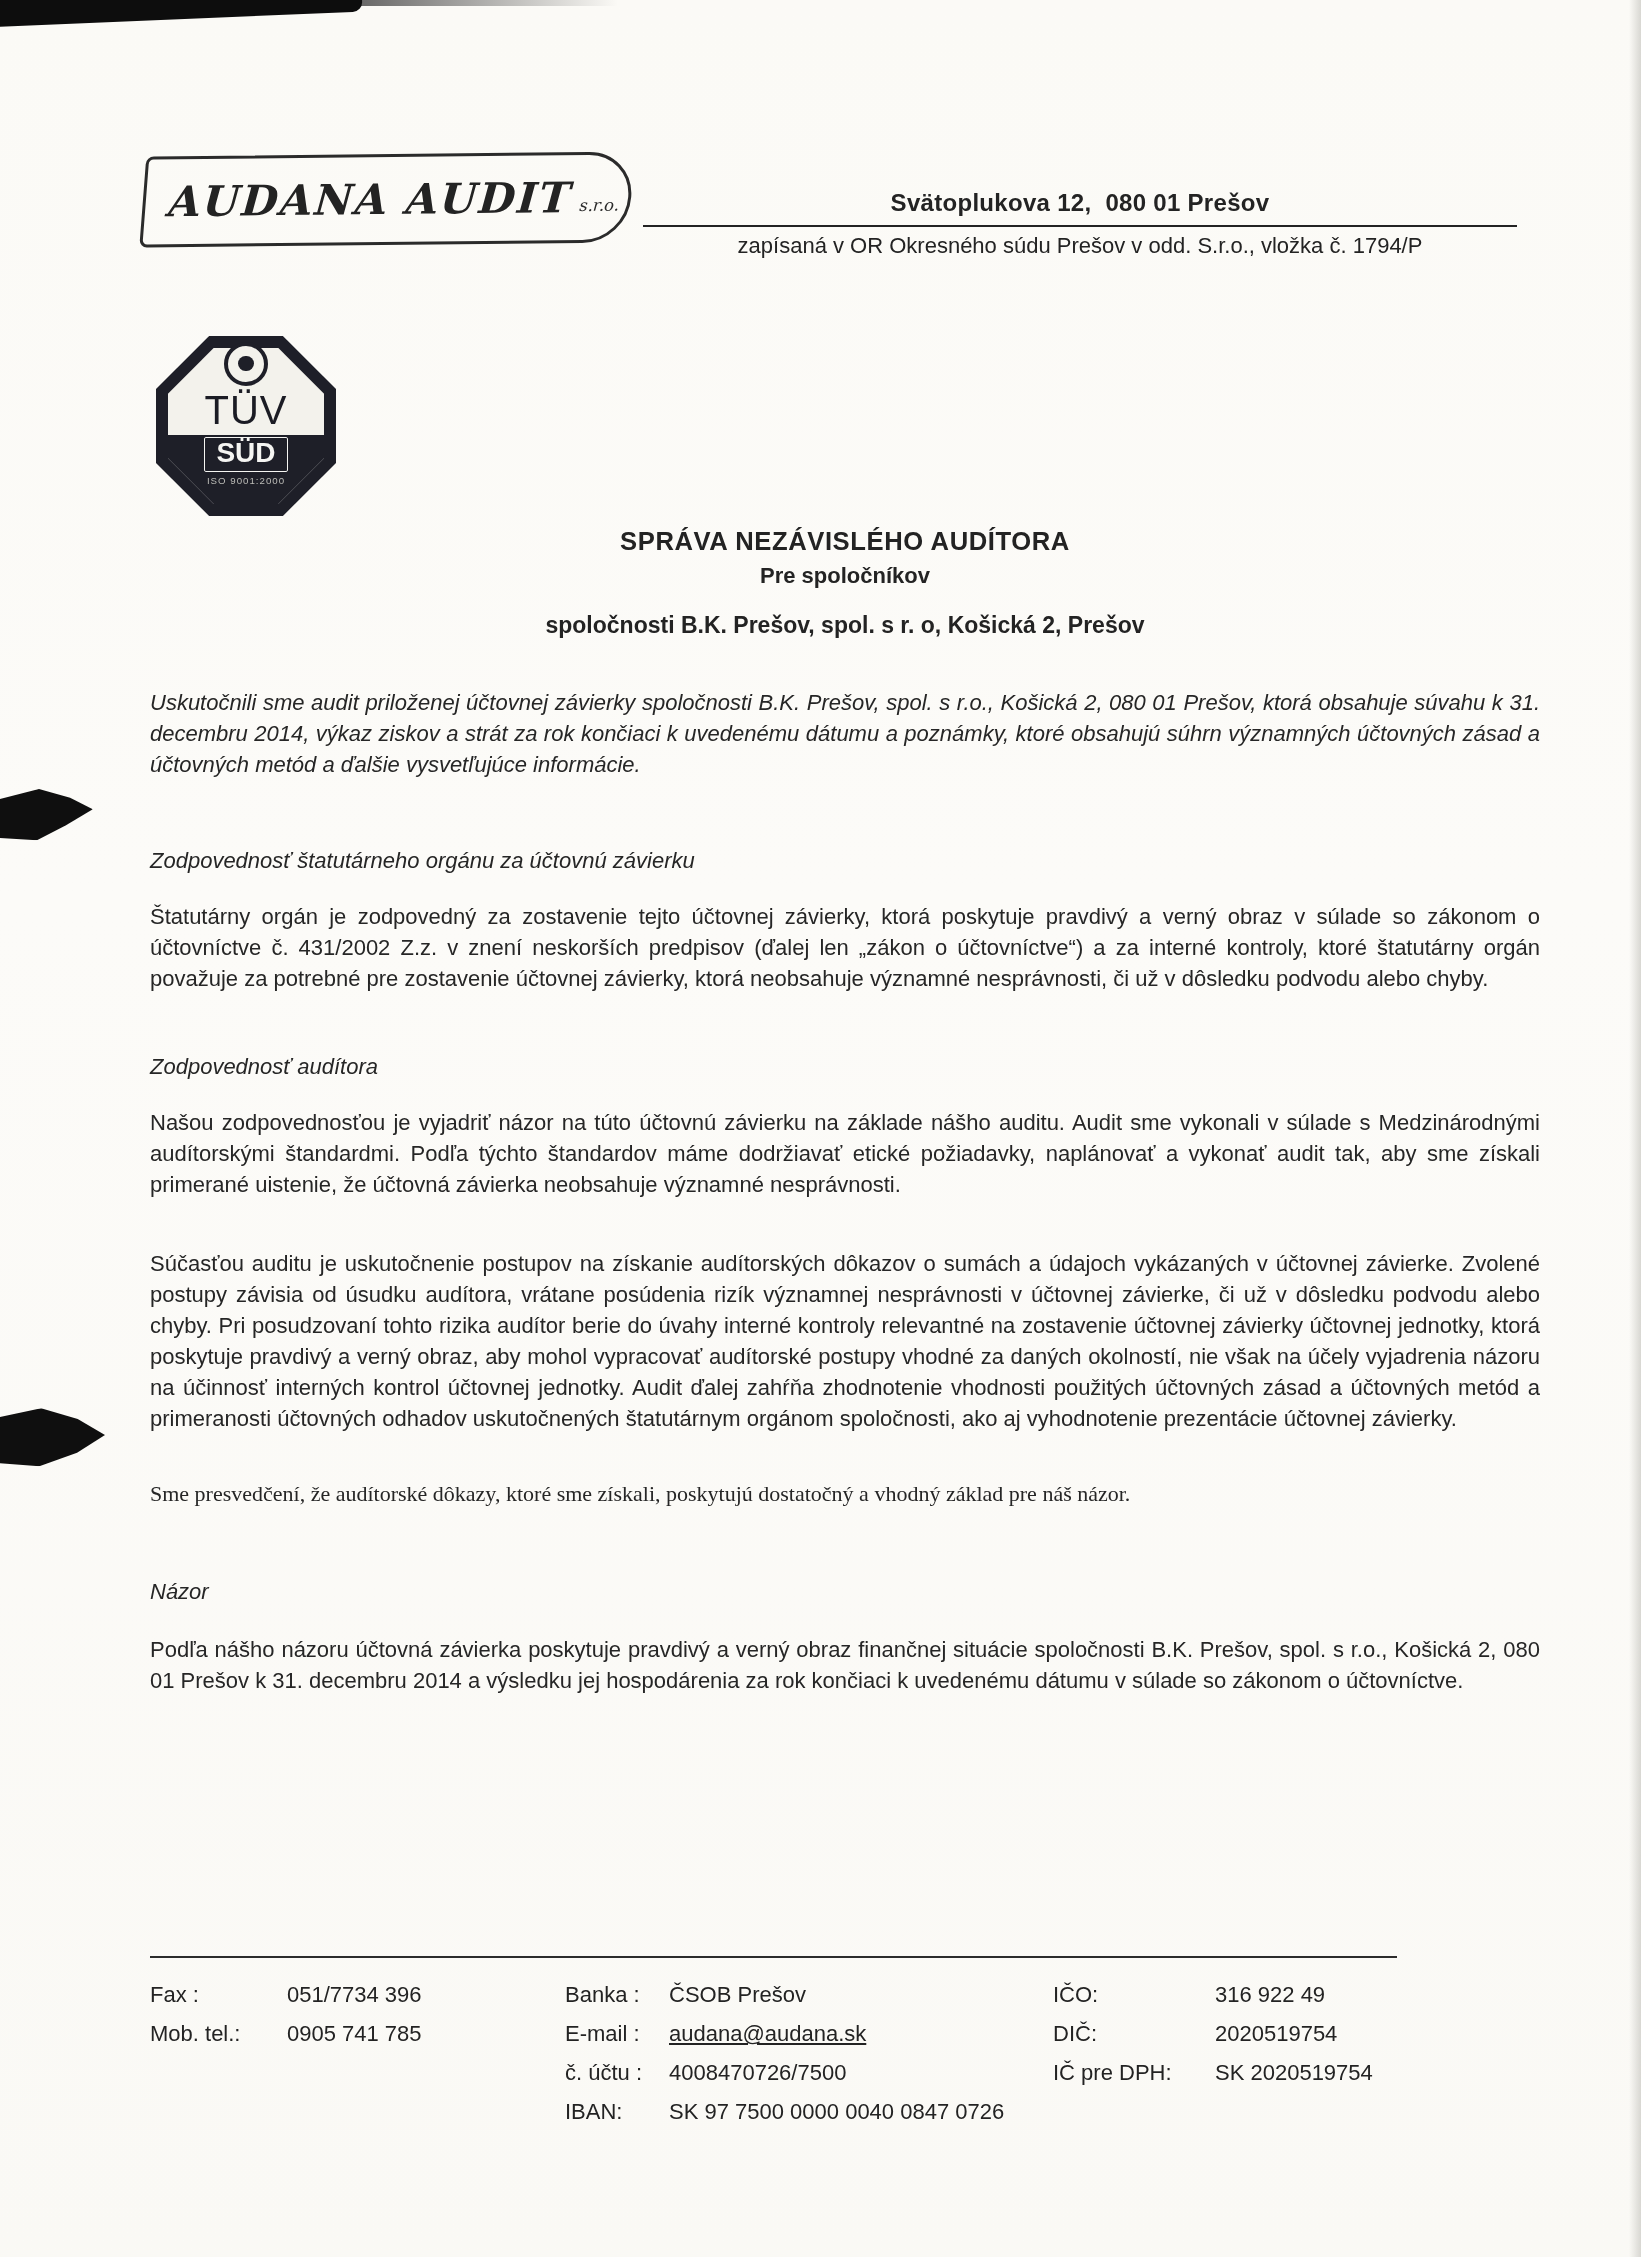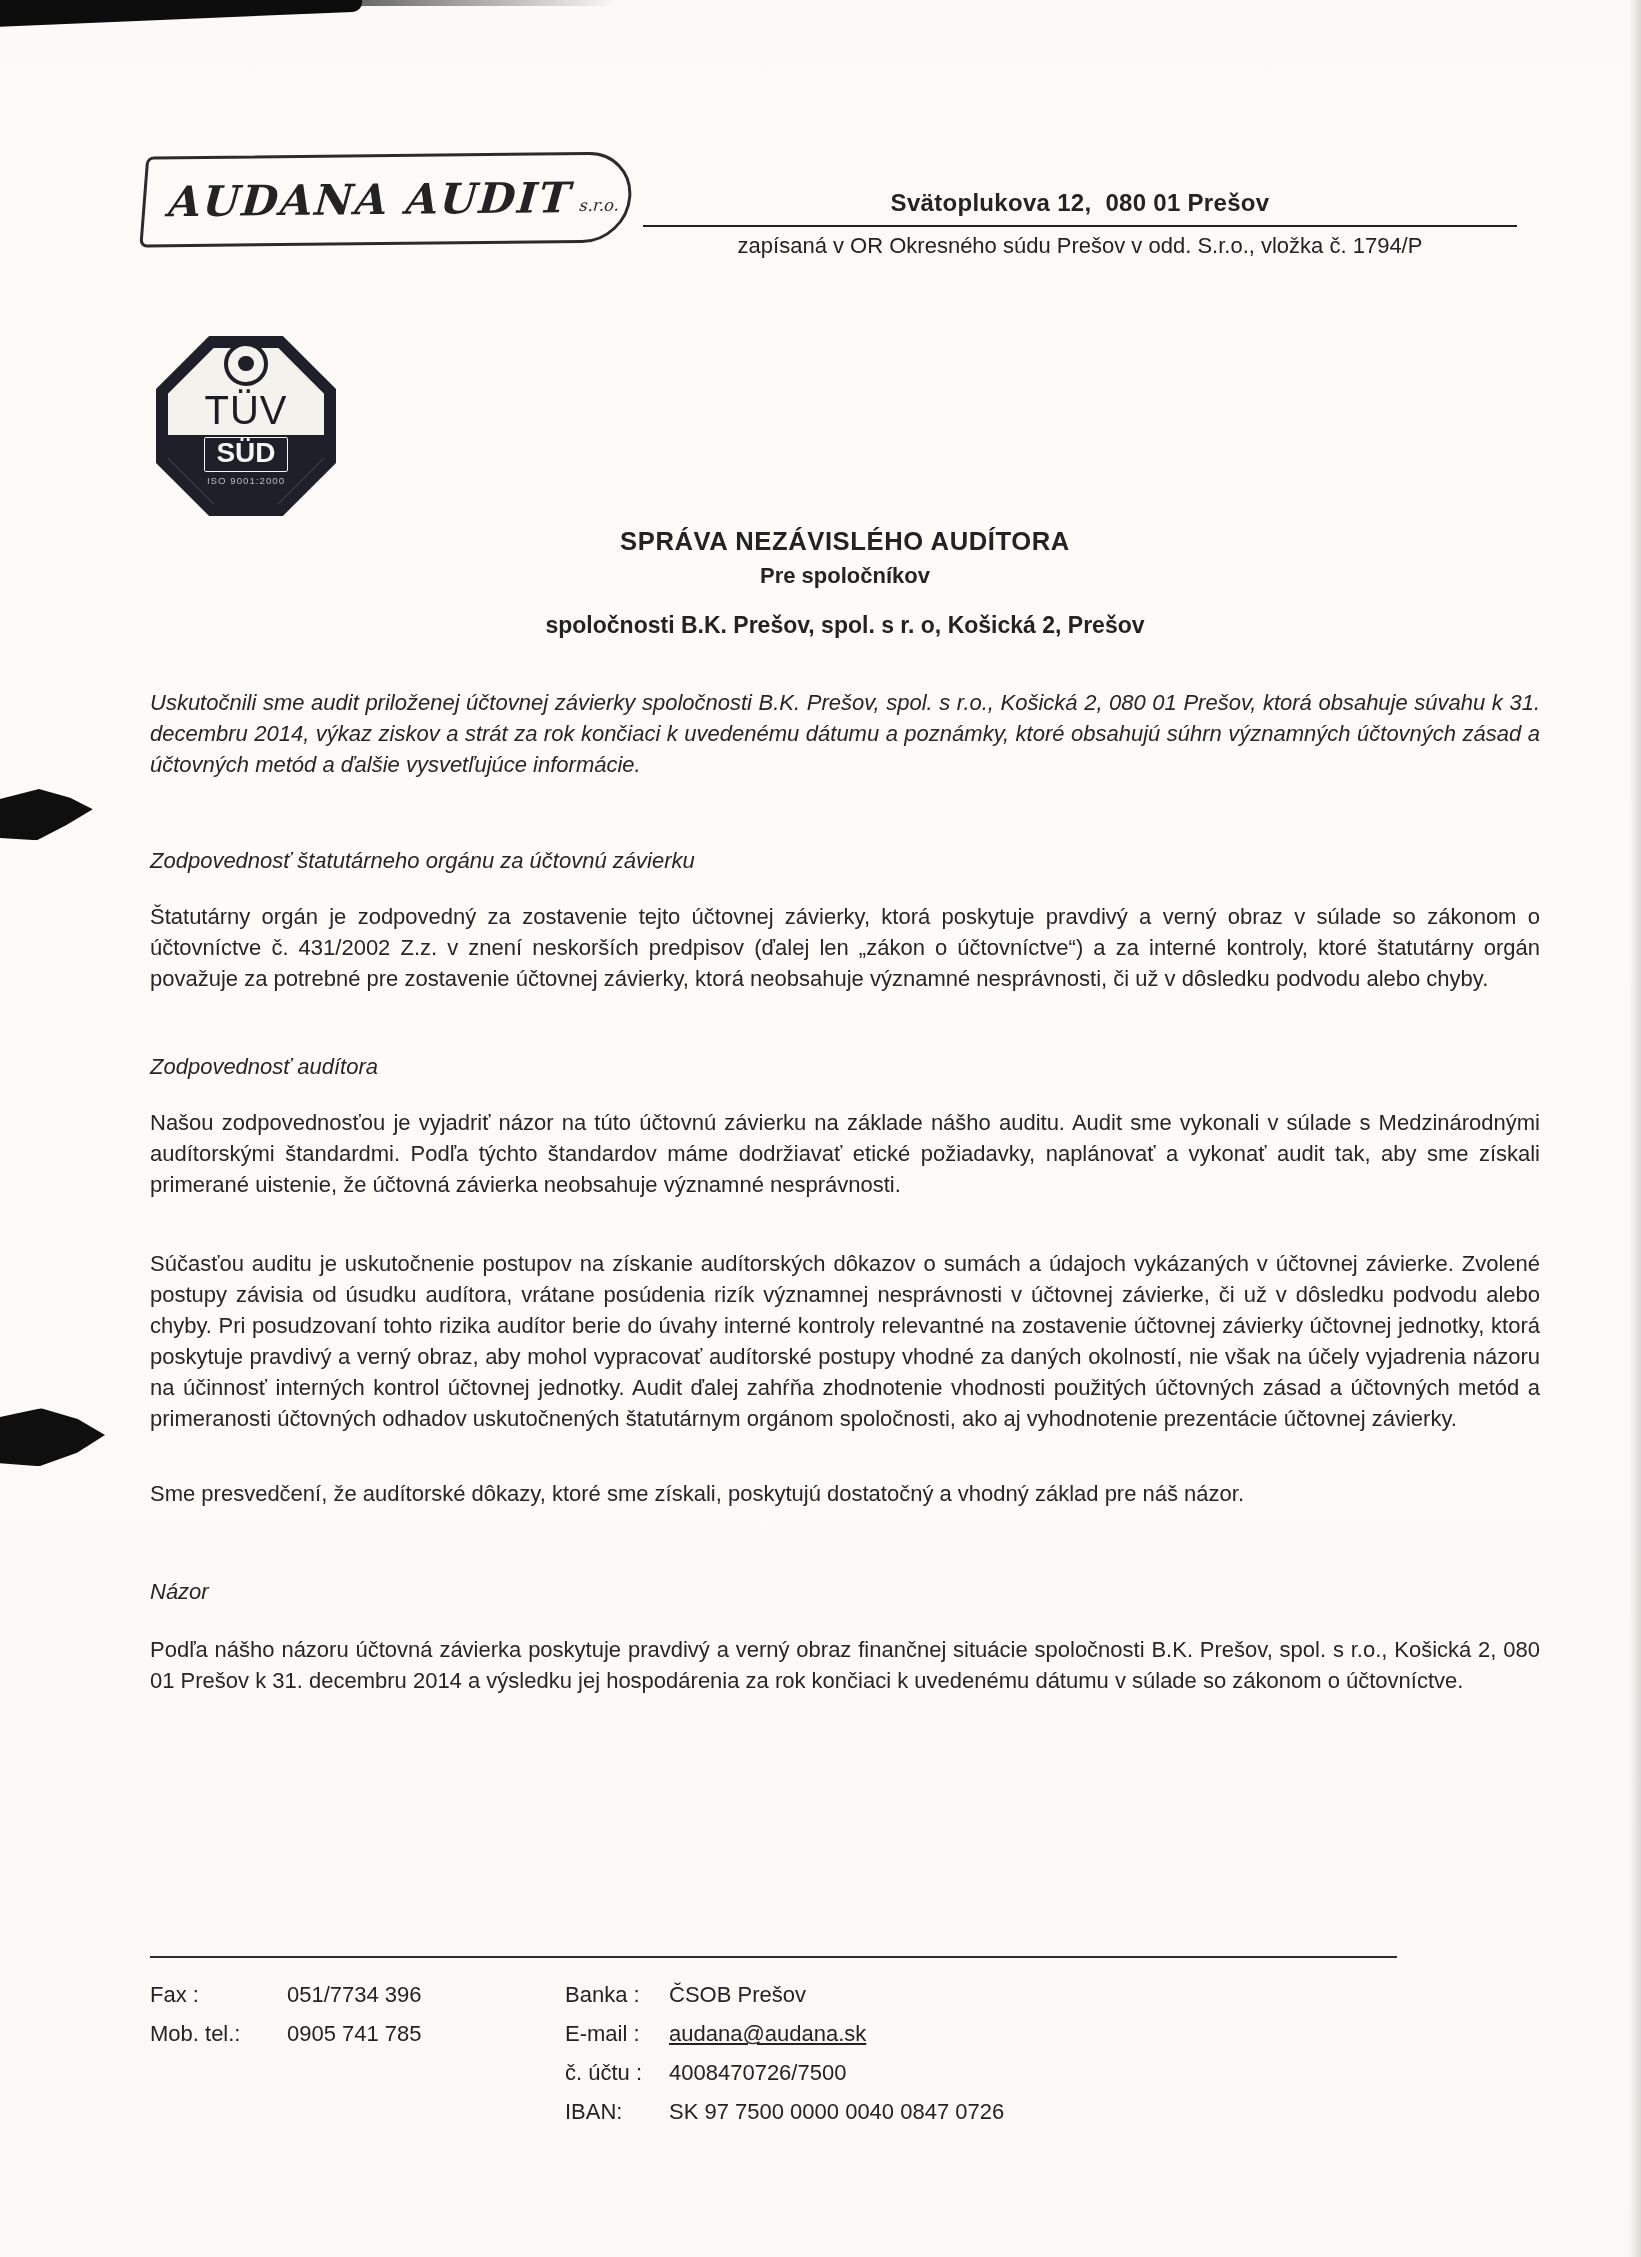--- a/index.html
+++ b/index.html
@@ -66,21 +66,21 @@
   
   .report-body { position:absolute; top:687px; left:150px; width:1390px; }
   .report-body p { font-size:22px; line-height:31px; text-align:justify; color:#262626; }
   .report-body h3 { font-size:22px; font-weight:normal; font-style:italic; color:#262626; }
   .p-intro { margin-bottom:68px;font-style:italic; }
   .h-s1 { margin-bottom:27px; }
   .p-s1 { margin-bottom:60px; }
   .h-s2 { margin-bottom:27px; }
   .p-s2a { margin-bottom:48px; }
   .p-s2b { margin-bottom:44px; }
-  .p-s2c { margin-bottom:70px; }
+  .p-s2c { margin-bottom:70px;font-family:Liberation Serif, serif; }
   .h-s3 { margin-bottom:29px; }
 
   
   .footer { position:absolute; top:1956px; left:150px; width:1395px; }
   .footer-rule { width:1247px; border-top:2.9px solid #2c2c2c; margin-bottom:17.4px; }
   .footer-grid { display:flex; font-size:22px; }
   .fcol { display:flex; flex-direction:column; }
   .fcol1 { width:415px; }
   .fcol2 { width:488px; }
   .fcol3 { width:488px; }
@@ -174,18 +174,32 @@
         <div class="frow">
           <span class="flabel">č. účtu :</span>
           <span class="fvalue">4008470726/7500</span>
         </div>
         <div class="frow">
           <span class="flabel">IBAN:</span>
           <span class="fvalue">SK 97 7500 0000 0040 0847 0726</span>
         </div>
       </div>
 
+      <div class="fcol fcol3">
+        <div class="frow">
+          <span class="flabel">IČO:</span>
+          <span class="fvalue">316 922 49</span>
+        </div>
+        <div class="frow">
+          <span class="flabel">DIČ:</span>
+          <span class="fvalue">2020519754</span>
+        </div>
+        <div class="frow">
+          <span class="flabel">IČ pre DPH:</span>
+          <span class="fvalue">SK 2020519754</span>
+        </div>
+      </div>
 
     </div>
   </footer>
 
 </div>
 
 
 </body></html>

